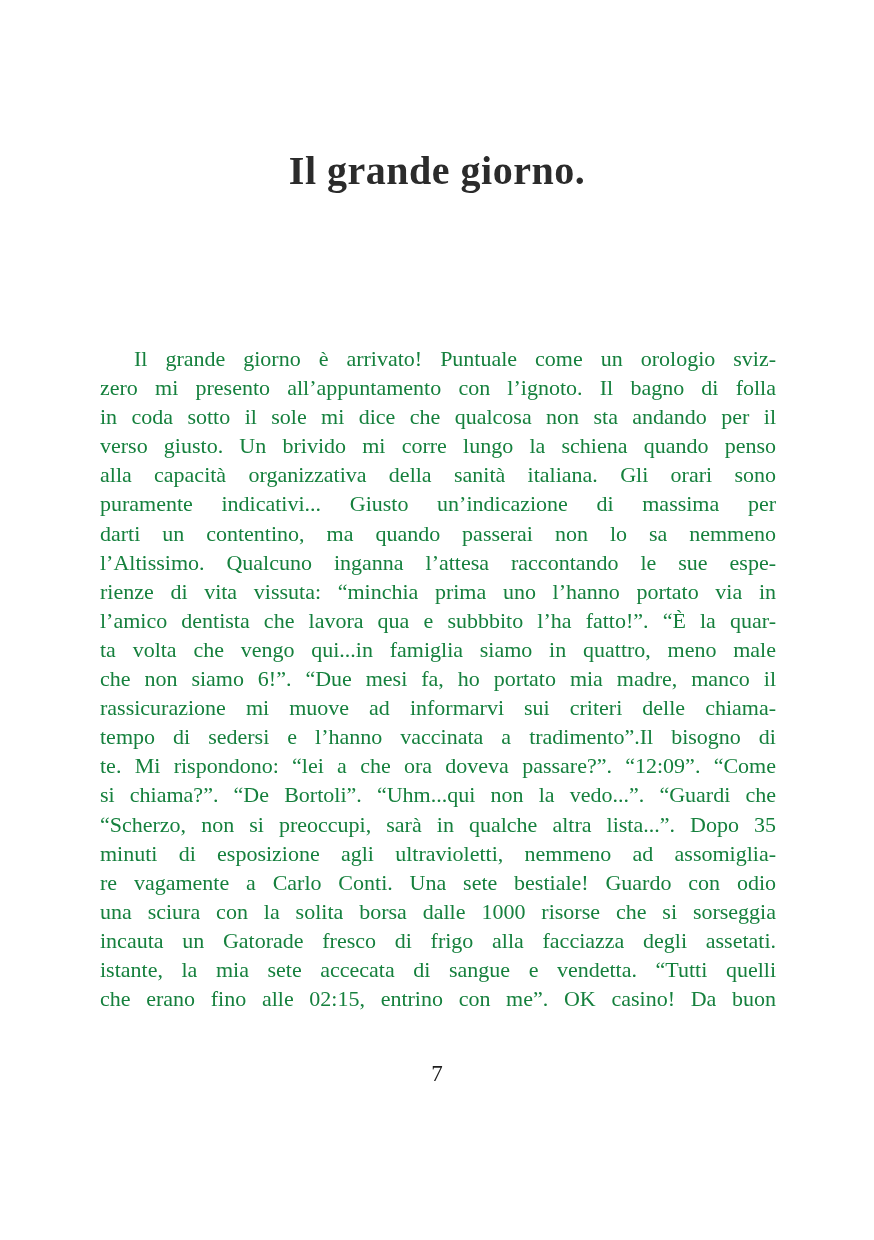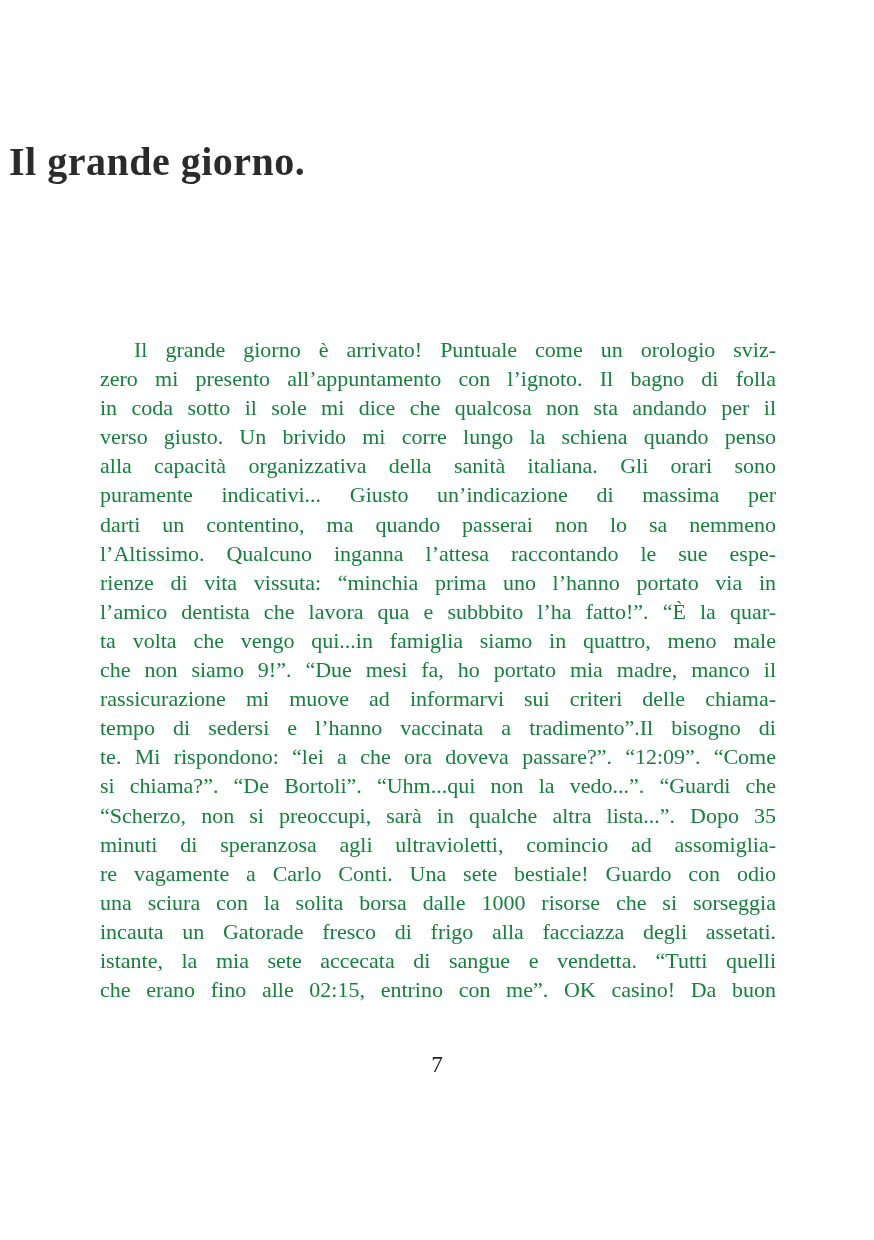--- a/index.html
+++ b/index.html
@@ -14,26 +14,26 @@
     font-family: "Liberation Serif", "DejaVu Serif", serif;
     color: #1d1d1d;
   }
   .page {
     width: 874px;
     height: 1240px;
     background: #ffffff;
     box-sizing: border-box;
   }
   .chapter-title {
-    margin: 9px;
+    margin: 18px;
     padding-top: 128px;
     font-size: 40px;
     line-height: 50px;
     font-weight: 700;
-    text-align: left;
+    text-align: center;
     letter-spacing: 0.5px;
     color: #2b2b2b;
   }
   .body-text {
     margin-top: 148px;
     padding: 0 98px 0 100px;
   }
   .line {
     font-size: 22px;
     line-height: 29.1px;
@@ -65,27 +65,27 @@
     <div class="line">zero mi presento all’appuntamento con l’ignoto. Il bagno di folla</div>
     <div class="line">in coda sotto il sole mi dice che qualcosa non sta andando per il</div>
     <div class="line">verso giusto. Un brivido mi corre lungo la schiena quando penso</div>
     <div class="line">alla capacità organizzativa della sanità italiana. Gli orari sono</div>
     <div class="line">puramente indicativi... Giusto un’indicazione di massima per</div>
     <div class="line">darti un contentino, ma quando passerai non lo sa nemmeno</div>
     <div class="line">l’Altissimo. Qualcuno inganna l’attesa raccontando le sue espe-</div>
     <div class="line">rienze di vita vissuta: “minchia prima uno l’hanno portato via in</div>
     <div class="line">l’amico dentista che lavora qua e subbbito l’ha fatto!”. “È la quar-</div>
     <div class="line">ta volta che vengo qui...in famiglia siamo in quattro, meno male</div>
-    <div class="line">che non siamo 9!”. “Due mesi fa, ho portato mia madre, manco il</div>
+    <div class="line">che non siamo 6!”. “Due mesi fa, ho portato mia madre, manco il</div>
     <div class="line">rassicurazione mi muove ad informarvi sui criteri delle chiama-</div>
     <div class="line">tempo di sedersi e l’hanno vaccinata a tradimento”.Il bisogno di</div>
     <div class="line">te. Mi rispondono: “lei a che ora doveva passare?”. “12:09”. “Come</div>
     <div class="line">si chiama?”. “De Bortoli”. “Uhm...qui non la vedo...”. “Guardi che</div>
     <div class="line">“Scherzo, non si preoccupi, sarà in qualche altra lista...”. Dopo 35</div>
-    <div class="line">minuti di speranzosa agli ultravioletti, comincio ad assomiglia-</div>
+    <div class="line">minuti di esposizione agli ultravioletti, nemmeno ad assomiglia-</div>
     <div class="line">re vagamente a Carlo Conti. Una sete bestiale! Guardo con odio</div>
     <div class="line">una sciura con la solita borsa dalle 1000 risorse che si sorseggia</div>
     <div class="line">incauta un Gatorade fresco di frigo alla facciazza degli assetati.</div>
     <div class="line">istante, la mia sete accecata di sangue e vendetta. “Tutti quelli</div>
     <div class="line">che erano fino alle 02:15, entrino con me”. OK casino! Da buon</div>
   </div>
 
   <div class="page-number">7</div>
 
 </div>

